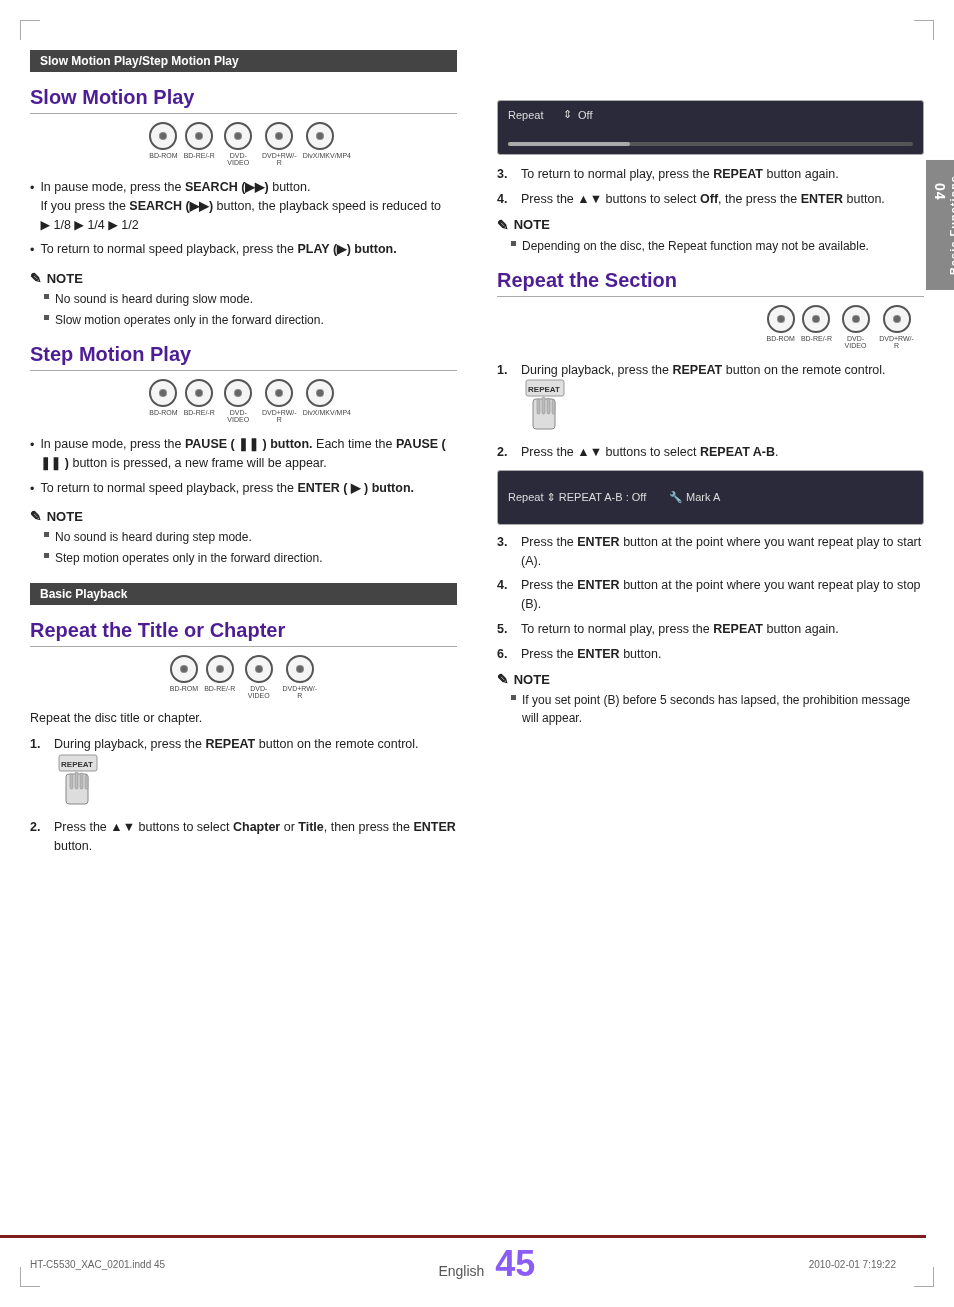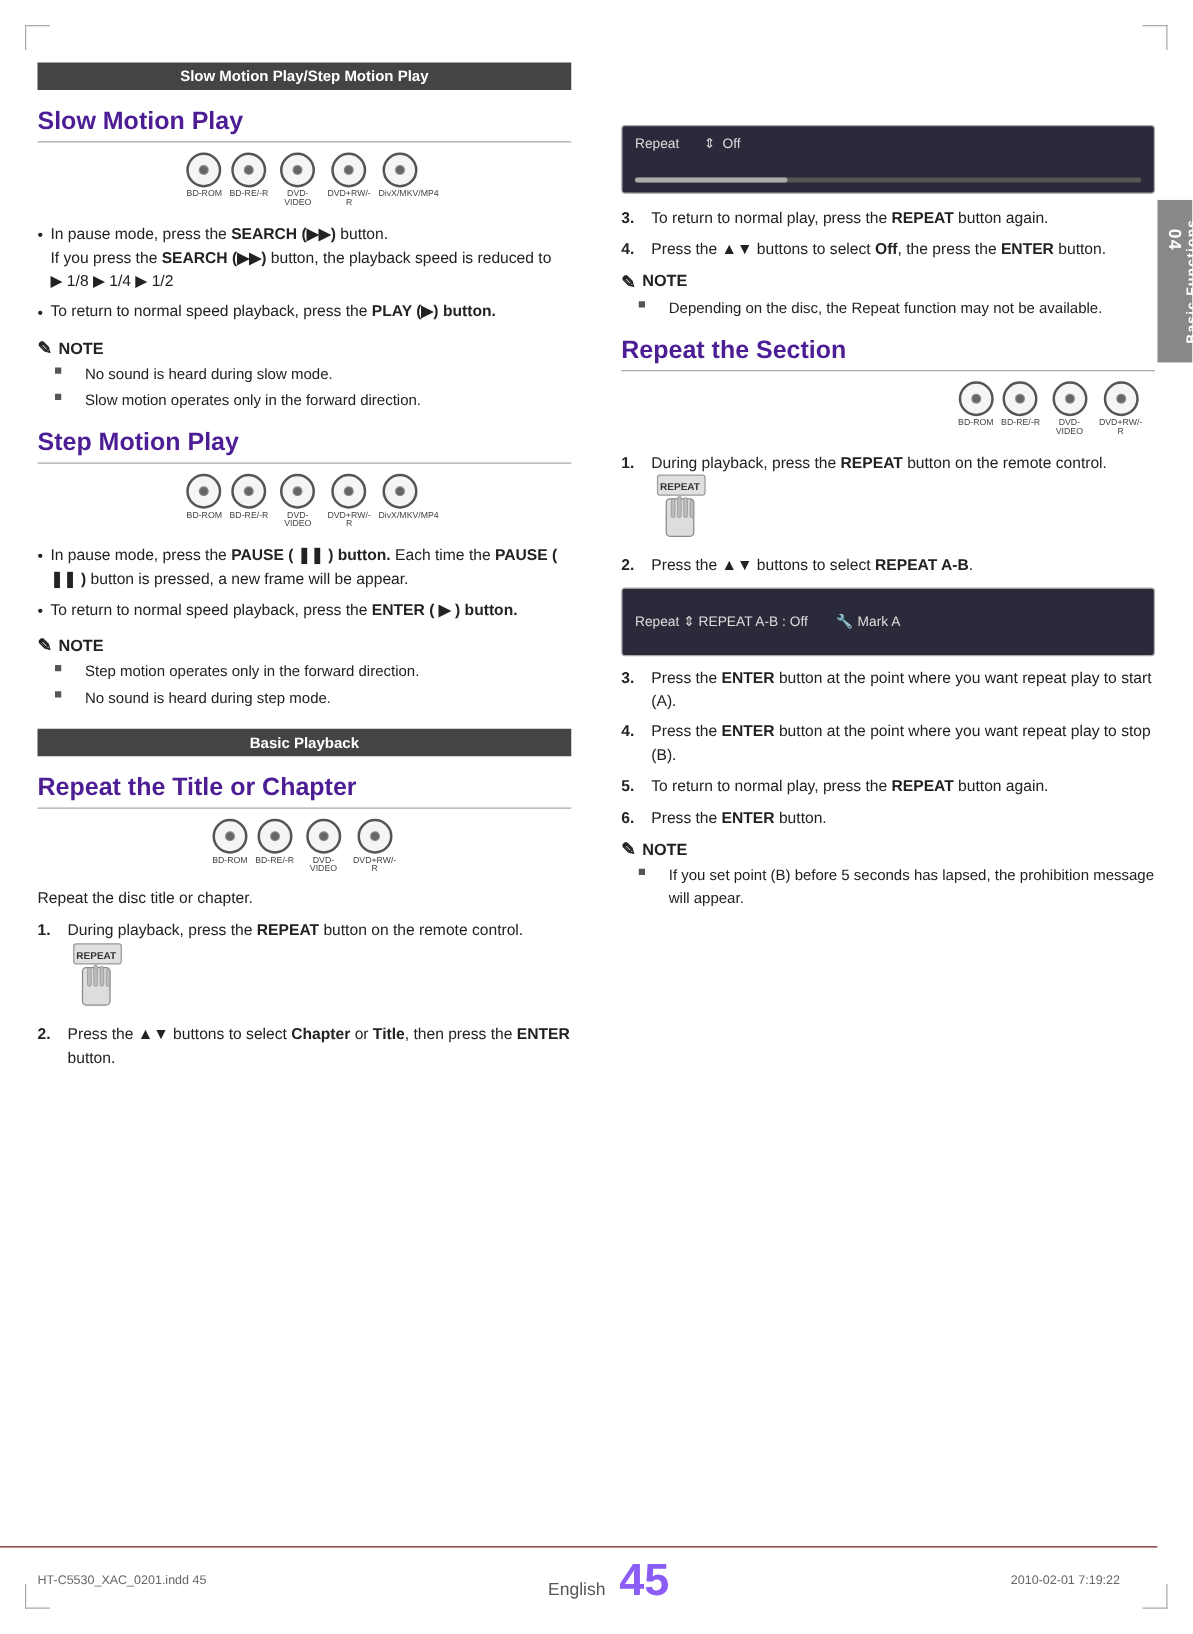--- a/index.html
+++ b/index.html
@@ -82,21 +82,21 @@
     .right-col {
       flex: 1;
       min-width: 0;
       padding-left: 10px;
     }
 
     
     .section-banner {
       background: #444;
       color: #fff;
-      text-align: center;
+      text-align: left;
       font-size: 12px;
       font-weight: bold;
       padding: 4px 10px;
       margin-bottom: 10px;
     }
 
     
     .section-title {
       font-size: 20px;
       font-weight: bold;
@@ -187,21 +187,21 @@
       margin-bottom: 4px;
     }
     .note-pencil {
       font-size: 14px;
     }
     .note-items {
       padding-left: 14px;
     }
     .note-item {
       display: flex;
-      gap: 19px;
+      gap: 6px;
       font-size: 12px;
       line-height: 1.5;
       margin-bottom: 3px;
     }
     .note-item .sq-bullet {
       flex-shrink: 0;
       margin-top: 4px;
       width: 5px;
       height: 5px;
       background: #555;
@@ -297,21 +297,21 @@
     
     .footer {
       position: absolute;
       bottom: 25px;
       left: 0;
       right: 28px;
       display: flex;
       justify-content: space-between;
       align-items: center;
       padding: 0 30px;
-      border-top: 1px solid #7f1d1d;
+      border-top: 3px solid #7f1d1d;
       padding-top: 8px;
     }
     .footer-left {
       font-size: 10px;
       color: #666;
     }
     .footer-right {
       font-size: 10px;
       color: #666;
     }
@@ -487,25 +487,25 @@
         </div>
 
         <div class="note-section">
           <div class="note-header">
             <span class="note-pencil">✎</span>
             <span>NOTE</span>
           </div>
           <div class="note-items">
             <div class="note-item">
               <span class="sq-bullet"></span>
-              <span>Step motion operates only in the forward direction.</span>
+              <span>No sound is heard during step mode.</span>
             </div>
             <div class="note-item">
               <span class="sq-bullet"></span>
-              <span>No sound is heard during step mode.</span>
+              <span>Step motion operates only in the forward direction.</span>
             </div>
           </div>
         </div>
       </div>
 
       <div class="section-banner" style="margin-top:16px;">Basic Playback</div>
 
       <div class="sub-section">
         <div class="section-title">Repeat the Title or Chapter</div>
 

